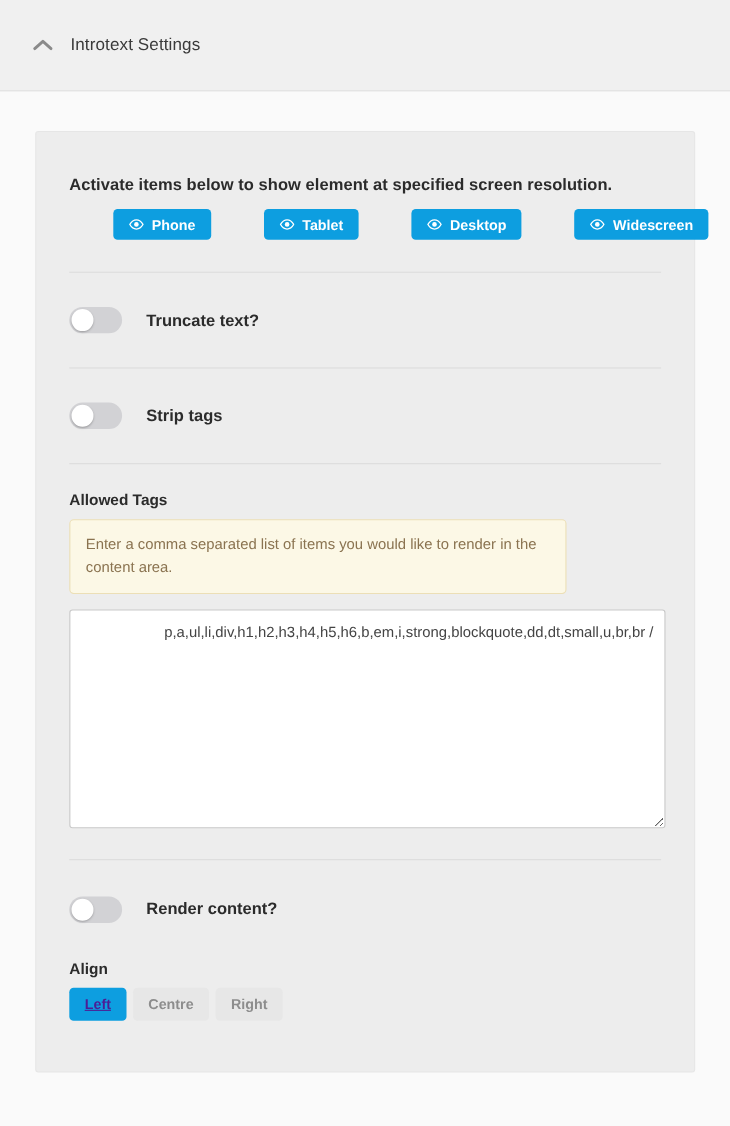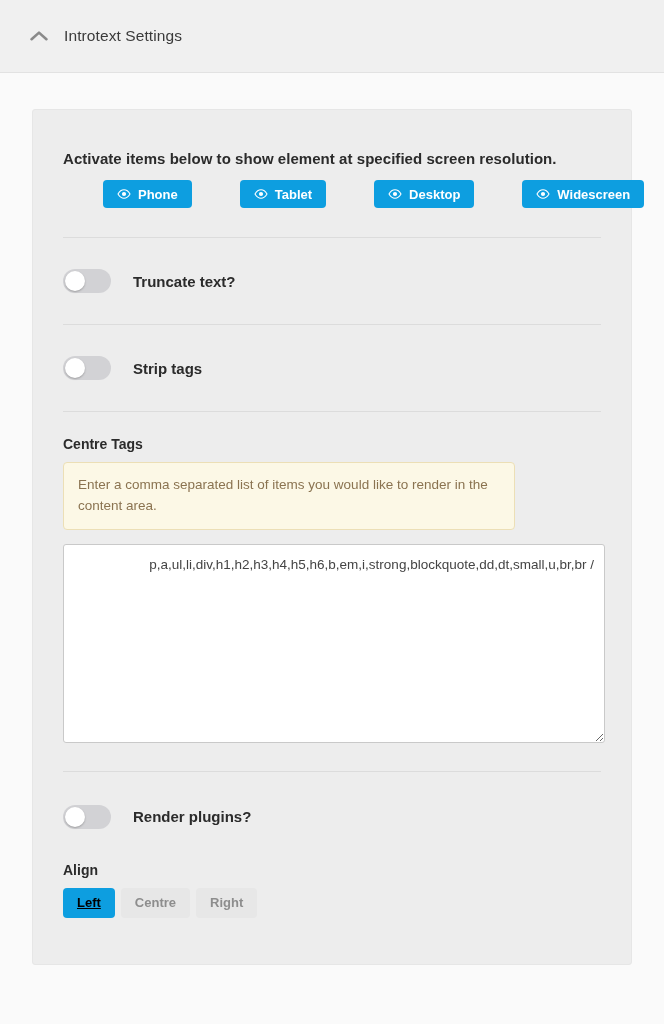--- a/index.html
+++ b/index.html
@@ -11,21 +11,21 @@
     height: 1024px;
     background: #fafafa;
     font-family: "Liberation Sans", sans-serif;
     -webkit-font-smoothing: antialiased;
     overflow: hidden;
   }
 
   
   .panel-header {
     position: relative;
-    height: 73px;
+    height: 83px;
     background: #f0f0f0;
     border-bottom: 1px solid #e2e2e2;
     display: flex;
     align-items: center;
     padding-left: 28px;
     box-sizing: border-box;
   }
   .chevron-icon {
     width: 22px;
     height: 22px;
@@ -192,21 +192,21 @@
     font-size: 13px;
     font-weight: bold;
     height: 30px;
     padding: 0 14px;
     cursor: pointer;
     background: #e7e7e7;
     color: #8d8d8d;
   }
   .align-btn.active {
     background: #0d9ee0;
-    color: #000000;
+    color: #4c1d95;
     text-decoration: underline;
   }
 </style>
 </head>
 <body>
 
 <div class="panel-header">
   <span class="chevron-icon">
     <svg width="18" height="12" viewBox="0 0 18 12" aria-hidden="true">
       <path d="M1.6 9.2 L9 2.6 L16.4 9.2" fill="none" stroke="#8a8a8a" stroke-width="2.6" stroke-linecap="round" stroke-linejoin="round"></path>
@@ -280,33 +280,33 @@
     <div class="toggle-row">
       <div class="toggle">
         <div class="knob"></div>
       </div>
       <span class="toggle-label">Strip tags</span>
     </div>
 
     <hr class="divider">
 
     <div>
-      <div class="field-label">Centre Tags</div>
+      <div class="field-label">Allowed Tags</div>
       <div class="help-box">Enter a comma separated list of items you would like to render in the content area.</div>
       <textarea class="tags-textarea" placeholder="" style="">p,a,ul,li,div,h1,h2,h3,h4,h5,h6,b,em,i,strong,blockquote,dd,dt,small,u,br,br /</textarea>
     </div>
 
     <div style="height:28px"></div>
     <hr class="divider">
 
     <div class="toggle-row" style="height:90px">
       <div class="toggle">
         <div class="knob"></div>
       </div>
-      <span class="toggle-label">Render plugins?</span>
+      <span class="toggle-label">Render content?</span>
     </div>
 
     <div>
       <div class="align-label">Align</div>
       <div class="align-buttons">
         <button class="align-btn active">Left</button>
         <button class="align-btn">Centre</button>
         <button class="align-btn">Right</button>
       </div>
     </div>

